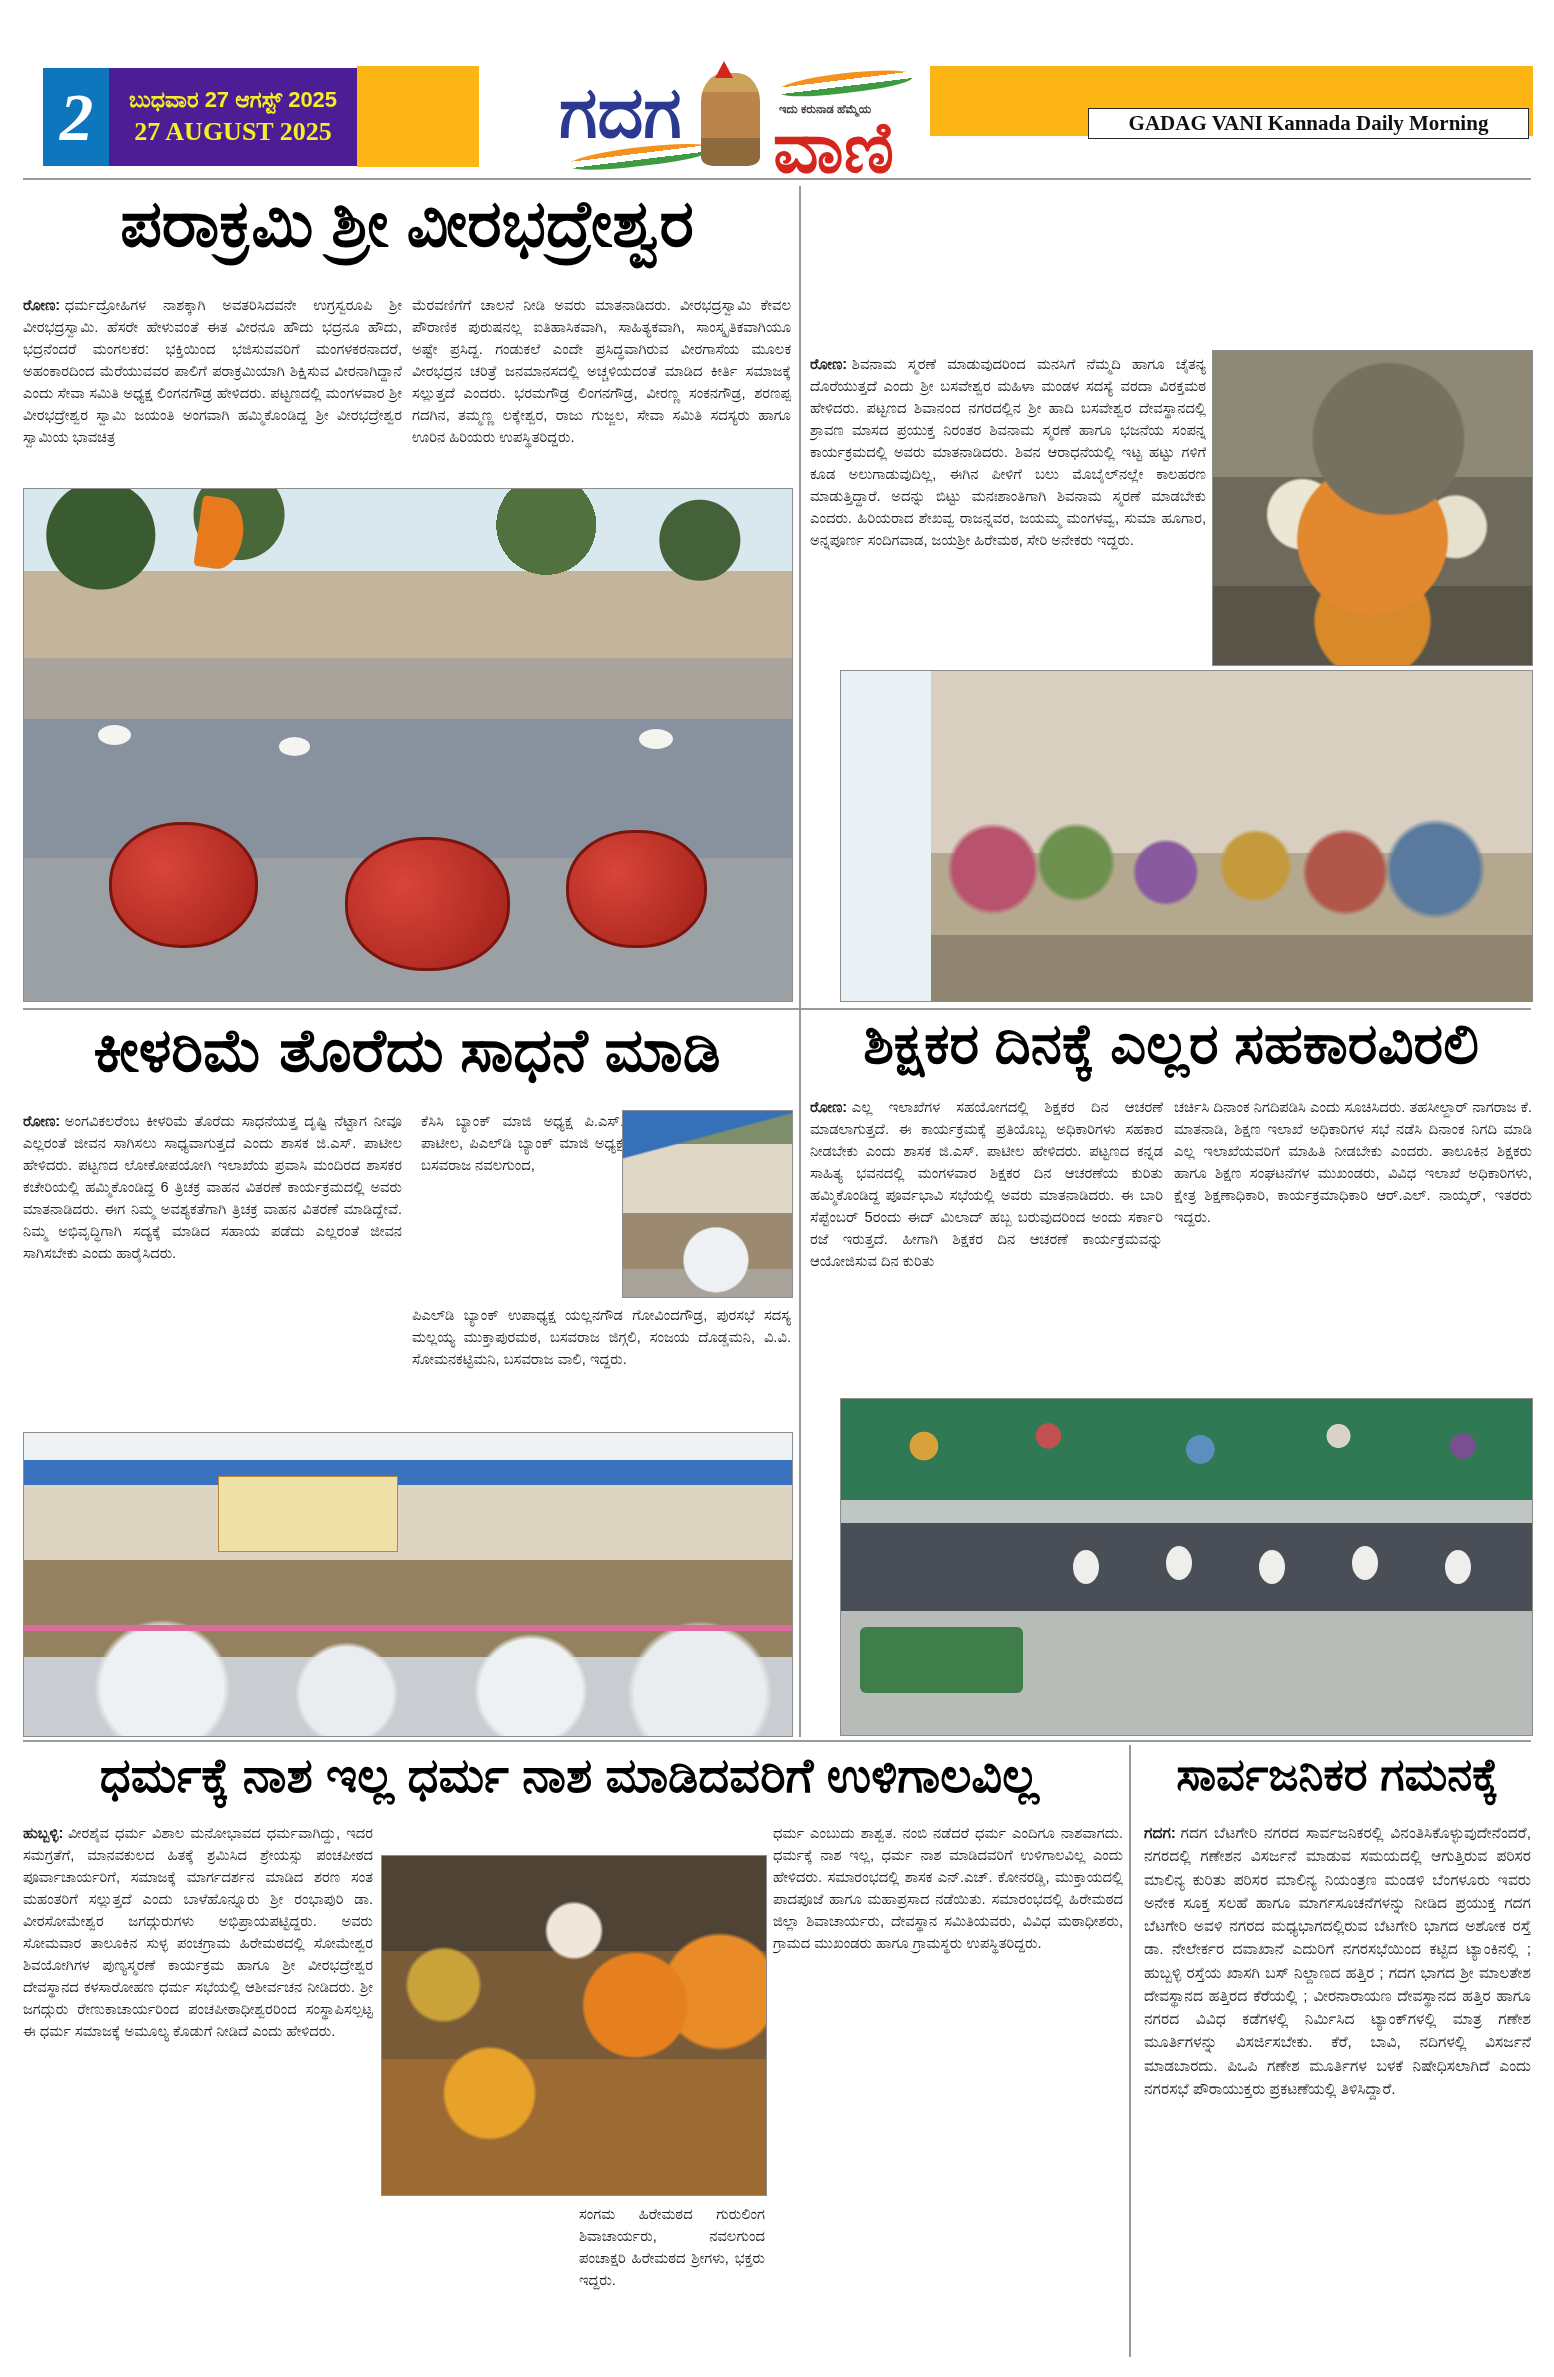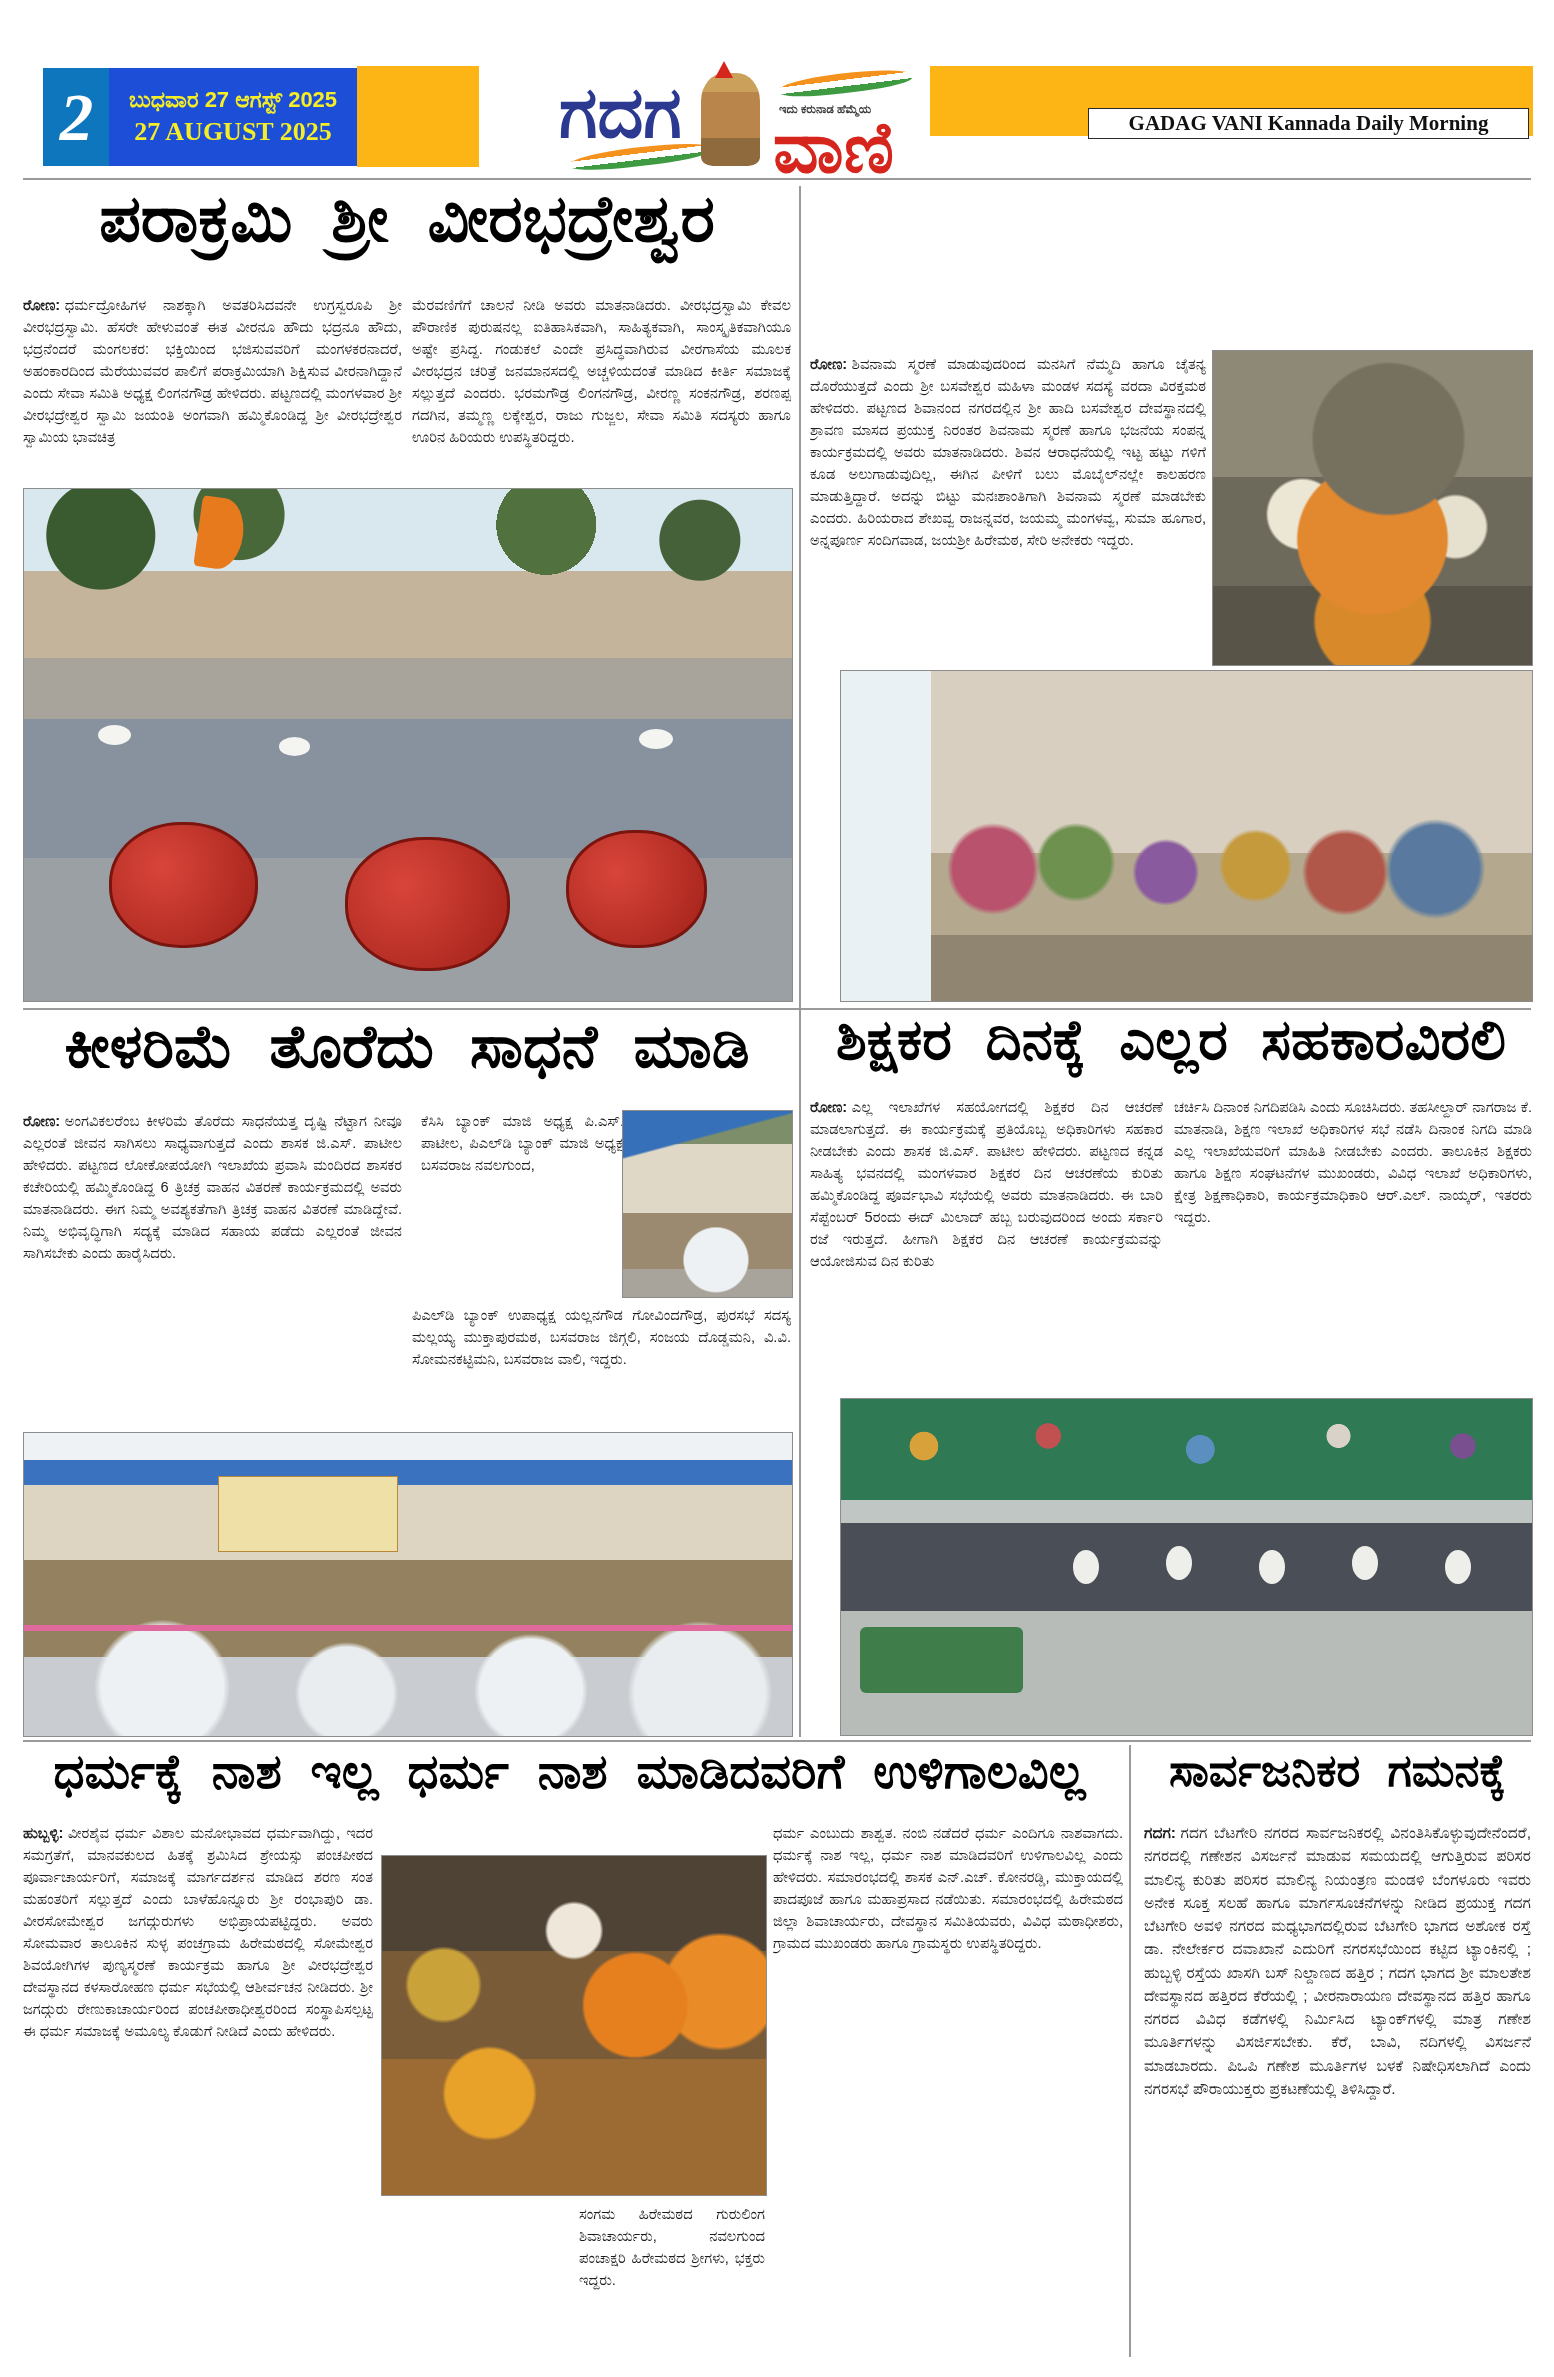--- a/index.html
+++ b/index.html
@@ -1,30 +1,30 @@
 <!DOCTYPE html>
 <html style="font-size:12.4px"><head>
 <meta charset="utf-8">
 <style>
   html,body{margin:0;padding:0;background:#e8e8e8;}
   .page{position:relative;width:1555px;height:2377px;background:#ffffff;
         font-family:"Liberation Sans",sans-serif;color:#141414;overflow:hidden;}
   .abs{position:absolute;}
   .headline{font-weight:bold;color:#000;line-height:1.08;overflow:hidden;
-            font-family:Liberation Mono, monospace;}
+            font-family:Liberation Sans, sans-serif;}
   .bodytext{font-size:14.7px;line-height:1.5;text-align:justify;overflow:hidden;color:#1c1c1c;}
   .bodytext strong{margin-right:4.6px;}
   .hrule{height:1.5px;background:#9a9a9a;}
   .vrule{width:1.5px;background:#9a9a9a;}
   .ph{overflow:hidden;border:0.8px solid #8c8c8c;}
   .ph>div{position:absolute;}
   
   .box-blue{background:#0e76bc;color:#fff;display:flex;align-items:center;justify-content:center;
             font-family:"Liberation Serif",serif;font-style:italic;font-weight:bold;font-size:67px;}
-  .box-green{background:#1d4ed8;color:#f6ee25;text-align:center;
+  .box-green{background:#4c1d95;color:#f6ee25;text-align:center;
              font-weight:bold;display:flex;flex-direction:column;justify-content:center;gap:4.6px;}
   .box-yellow{background:#fdb515;}
   .banner-strip{background:#fff;border:1.5px solid #2a2a2a;display:flex;align-items:center;justify-content:center;
             font-family:"Liberation Serif",serif;font-weight:bold;font-size:21px;color:#111;}
   .logo-gadag{color:#2b3990;font-weight:bold;font-size:71px;line-height:1;
               font-family:"DejaVu Sans",sans-serif;}
   .logo-vani{color:#d6251d;font-weight:bold;font-size:71px;line-height:1;
              font-family:"DejaVu Sans",sans-serif;}
   .logo-tagline{font-size:11.6px;font-weight:bold;color:#3a3a3a;}
   .swoosh{border-radius:60% 70% 50% 60%;transform:rotate(-7deg);

